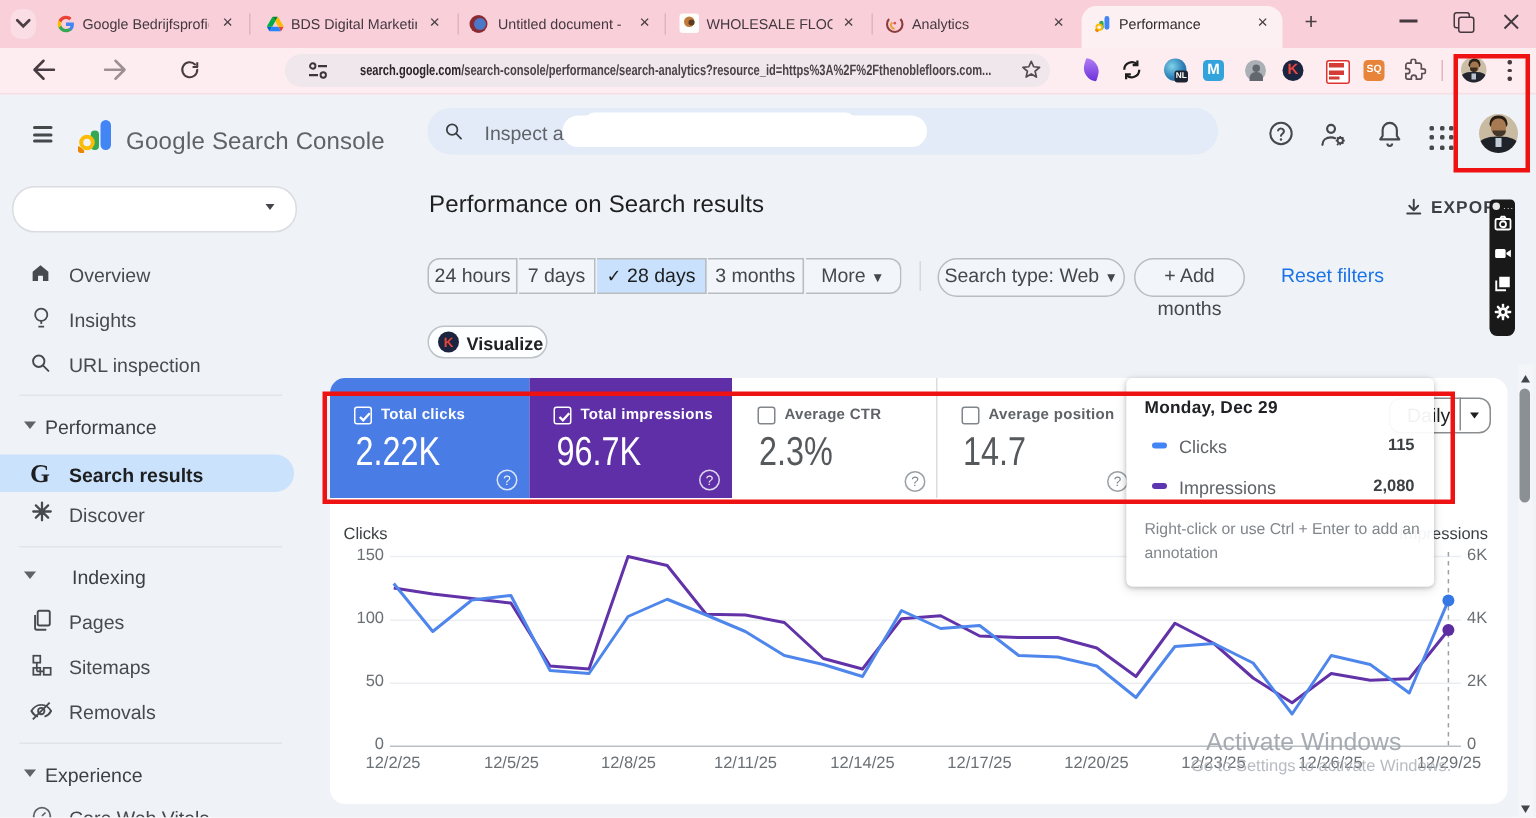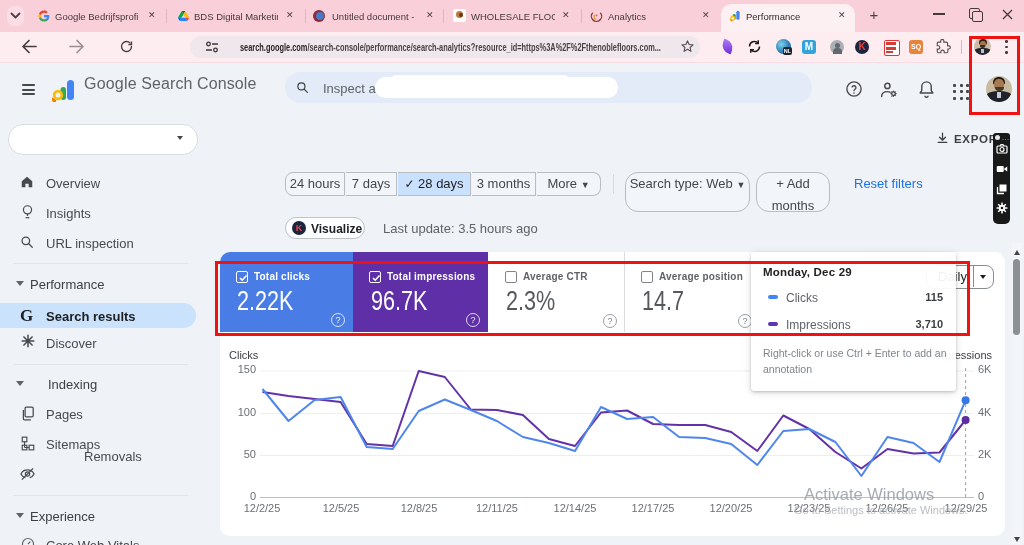--- a/index.html
+++ b/index.html
@@ -7,21 +7,21 @@
 #stage{position:relative;width:1024px;height:545px;background:#eff2f7;overflow:hidden;}
 .abs{position:absolute;}
 .tabtitle{position:absolute;top:11px;font-size:9.5px;color:#43383d;white-space:nowrap;overflow:hidden;}
 .tabx{position:absolute;top:10px;font-size:9px;color:#4a3f44;}
 .tabsep{position:absolute;top:9px;width:1px;height:14px;background:#e3b3bf;}
 .navitem{position:absolute;font-size:13px;color:#474b4f;}
 .navhdr{position:absolute;font-size:13px;color:#3d4043;}
 .navcaret{position:absolute;width:0;height:0;border-left:4px solid transparent;border-right:4px solid transparent;border-top:5px solid #5f6368;}
 .divider{position:absolute;height:1px;background:#e1e4e8;left:13px;width:175px;}
 .seg{position:absolute;top:172px;height:24px;box-sizing:border-box;line-height:22px;border:1px solid #b9bdc1;font-size:13px;color:#45474a;text-align:center;background:#f2f5f9;}
-.chip{position:absolute;top:172px;height:40px;box-sizing:border-box;line-height:22px;border:1px solid #b9bdc1;border-radius:13px;font-size:13px;color:#45474a;background:#f2f5f9;}
+.chip{position:absolute;top:172px;height:26px;box-sizing:border-box;line-height:22px;border:1px solid #b9bdc1;border-radius:13px;font-size:13px;color:#45474a;background:#f2f5f9;}
 .qm{position:absolute;width:12px;height:12px;border-radius:50%;font-size:9px;text-align:center;line-height:12px;}
 svg{display:block;}
 </style>
 </head>
 <body>
 <div id="stage">
 
 <div class="abs" style="left:0;top:0;width:1024px;height:32px;background:#f9cfda;"></div>
 <div class="abs" style="left:7px;top:6px;width:17px;height:20px;background:#fbdde6;border-radius:7px;"></div>
 <svg class="abs" style="left:10px;top:12px;" width="11" height="8" viewBox="0 0 11 8">
@@ -142,21 +142,21 @@
 <div class="abs" style="left:22px;top:84px;width:13px;height:2px;background:#47484a;border-radius:1px;"></div>
 <div class="abs" style="left:22px;top:88.5px;width:13px;height:2px;background:#47484a;border-radius:1px;"></div>
 <div class="abs" style="left:22px;top:93px;width:13px;height:2px;background:#47484a;border-radius:1px;"></div>
 <svg class="abs" style="left:52px;top:78px;" width="24" height="24" viewBox="0 0 24 24">
 <rect x="15" y="2" width="7" height="20" rx="3.5" fill="#4285f4"></rect>
 <rect x="8.5" y="9" width="5.5" height="13" rx="2.7" fill="#34a853"></rect>
 <circle cx="6" cy="17" r="5.2" fill="#fbbc05"></circle>
 <circle cx="6" cy="17" r="2.5" fill="#eff2f7"></circle>
 <rect x="-1.5" y="20.5" width="6" height="3.2" rx="1.6" transform="rotate(40 1.5 22)" fill="#ea8600"></rect>
 </svg>
-<div class="abs" style="left:84px;top:75px;font-size:16px;color:#5f6368;"><span style="letter-spacing:0.2px;">Google</span> <span style="letter-spacing:0.1px;">Search Console</span></div>
+<div class="abs" style="left:84px;top:86px;font-size:16px;color:#5f6368;"><span style="letter-spacing:0.2px;">Google</span> <span style="letter-spacing:0.1px;">Search Console</span></div>
 <div class="abs" style="left:285px;top:72px;width:527px;height:31px;background:#e3ebf8;border-radius:16px;"></div>
 <svg class="abs" style="left:296px;top:81px;" width="13" height="13" viewBox="0 0 24 24">
       <circle cx="10" cy="10" r="6.5" fill="none" stroke="#3c4043" stroke-width="2.2"></circle>
       <line x1="15" y1="15" x2="21" y2="21" stroke="#3c4043" stroke-width="2.2" stroke-linecap="round"></line>
     </svg>
 <div class="abs" style="left:323px;top:81px;font-size:13px;color:#5f6368;">Inspect a</div>
 <div class="abs" style="left:375px;top:76.5px;width:243px;height:21px;background:#fff;border-radius:11px;"></div>
 <div class="abs" style="left:390px;top:74.5px;width:180px;height:12px;background:#fff;border-radius:6px;"></div>
 <svg class="abs" style="left:845px;top:80px;" width="18" height="18" viewBox="0 0 24 24">
       <circle cx="12" cy="12" r="9.5" fill="none" stroke="#47484a" stroke-width="1.8"></circle>
@@ -231,49 +231,49 @@
       <rect x="14" y="16" width="8" height="8" fill="none" stroke="#474b4f" stroke-width="2"></rect>
       <path d="M6 10v10 M6 20h8" fill="none" stroke="#474b4f" stroke-width="2"></path>
     </svg>
 <div class="navitem" style="left:46px;top:437px;">Sitemaps</div>
 <svg class="abs" style="left:20px;top:467px;" width="15" height="14" viewBox="0 0 24 22">
       <path d="M12 4.5c-5 0-9 3.5-10.5 6.5 1 2 3.5 4.8 7 6" fill="none" stroke="#474b4f" stroke-width="2"></path>
       <path d="M15.5 17c3.5-1.2 6-4 7-6-1.5-3-5.5-6.5-10.5-6.5" fill="none" stroke="#474b4f" stroke-width="2" stroke-dasharray="0"></path>
       <circle cx="12" cy="11" r="3.4" fill="none" stroke="#474b4f" stroke-width="2"></circle>
       <line x1="3" y1="20" x2="21" y2="2" stroke="#474b4f" stroke-width="2"></line>
     </svg>
-<div class="navitem" style="left:46px;top:449px;margin-left:38px;">Removals</div>
+<div class="navitem" style="left:46px;top:467px;">Removals</div>
 <div class="divider" style="top:495px;"></div>
 <div class="navcaret" style="left:16px;top:513px;"></div>
 <div class="navhdr" style="left:30px;top:509px;">Experience</div>
 <svg class="abs" style="left:21px;top:537px;" width="14" height="14" viewBox="0 0 24 24">
       <circle cx="12" cy="12" r="9.5" fill="none" stroke="#5f6368" stroke-width="2"></circle>
       <path d="M12 12 L16 8" stroke="#5f6368" stroke-width="2"></path>
     </svg>
 <div class="navitem" style="left:46px;top:538px;color:#45474a;">Core Web Vitals</div>
 
+<div class="abs" style="left:286px;top:128px;font-size:16px;color:#1f1f1f;font-weight:500;letter-spacing:0.1px;">Performance on Search results</div>
 <svg class="abs" style="left:936px;top:131px;" width="13" height="14" viewBox="0 0 24 24">
       <path d="M12 3v12 M6.5 10.5 12 16l5.5-5.5 M4 20h16" fill="none" stroke="#3c4043" stroke-width="2.4" stroke-linecap="round" stroke-linejoin="round"></path>
     </svg>
 <div class="abs" style="left:954px;top:133px;font-size:11.5px;font-weight:bold;color:#3c4043;letter-spacing:0.7px;">EXPORT</div>
 
 <div class="seg" style="left:285px;width:60px;border-radius:8px 0 0 8px;line-height:22px;">24 hours</div>
 <div class="seg" style="left:346px;width:51px;border-left:none;line-height:22px;">7 days</div>
 <div class="seg" style="left:398px;width:73px;border-left:none;background:#c9e1fc;color:#1d1f21;line-height:22px;"><span style="font-size:12px;">✓</span> 28 days</div>
 <div class="seg" style="left:472px;width:64px;border-left:none;line-height:22px;">3 months</div>
 <div class="seg" style="left:537px;width:64px;border-left:none;border-radius:0 8px 8px 0;line-height:22px;">More <span style="font-size:9px;color:#45474a;">▼</span></div>
 <div class="abs" style="left:613px;top:174px;width:1px;height:20px;background:#d6d9dd;"></div>
 <div class="chip" style="left:625px;width:125px;text-align:center;line-height:22px;">Search type: Web <span style="font-size:9px;">▼</span></div>
 <div class="chip" style="left:756px;width:74px;text-align:center;line-height:22px;">+ Add months</div>
 <div class="abs" style="left:854px;top:176px;font-size:13px;font-weight:500;color:#1a73e8;">Reset filters</div>
 
 <div class="abs" style="left:285px;top:217px;width:78px;height:20px;border:1px solid #bfc3c7;border-radius:11px;background:#fdfeff;"></div>
 <div class="abs" style="left:292px;top:220.5px;width:14px;height:14px;border-radius:50%;background:#1c2540;color:#e8453c;font-weight:bold;font-size:9px;text-align:center;line-height:14px;">K</div>
 <div class="abs" style="left:311px;top:222px;font-size:12px;font-weight:bold;color:#202124;">Visualize</div>
-<div class="abs" style="left:383px;top:221px;font-size:13px;color:#5f6368;">Last update: 3.5 hours ago</div>
 <div class="abs" style="left:220px;top:252px;width:785px;height:284px;background:#fff;border-radius:10px;"></div>
 <div class="abs" style="left:220px;top:252px;width:133px;height:79.5px;background:#4a7ce5;border-radius:10px 0 0 0;"></div>
 <div class="abs" style="left:353px;top:252px;width:135px;height:79.5px;background:#5e2fa6;"></div>
 <div class="abs" style="left:623.5px;top:252px;width:1px;height:79.5px;background:#dadce0;"></div>
 
 <div class="abs" style="left:236px;top:271px;width:10px;height:10px;border:1.2px solid #fff;border-radius:2px;"></div>
 <svg class="abs" style="left:237.5px;top:272.5px;" width="10" height="10" viewBox="0 0 10 10">
       <path d="M2 5 l2.2 2.2 L8.5 2.5" fill="none" stroke="#fff" stroke-width="1.6"></path>
     </svg>
 <div class="abs" style="left:254px;top:271px;font-size:10px;font-weight:bold;color:#fff;letter-spacing:0.2px;">Total clicks</div>
@@ -335,21 +335,21 @@
 <div class="abs" style="left:938px;top:269px;font-size:13px;color:#1f1f1f;">Daily</div>
 <div class="abs" style="left:973px;top:265px;width:1px;height:22px;background:#8a8d90;"></div>
 <div class="abs navcaret" style="left:980px;top:274.5px;border-left-width:3.5px;border-right-width:3.5px;border-top-width:4.5px;border-top-color:#1f1f1f;"></div>
 <div class="abs" style="left:751px;top:252px;width:205px;height:139px;background:rgba(255,255,255,0.94);border-radius:4px;box-shadow:0 1px 3px rgba(0,0,0,0.2), 0 2px 8px rgba(0,0,0,0.12);"></div>
 <div class="abs" style="left:763px;top:266px;font-size:11.5px;font-weight:bold;color:#202124;letter-spacing:0.2px;text-align:center;">Monday, Dec 29</div>
 <div class="abs" style="left:768px;top:295px;width:10px;height:3.5px;border-radius:2px;background:#4285f4;"></div>
 <div class="abs" style="left:786px;top:291px;font-size:12px;color:#5f6368;">Clicks</div>
 <div class="abs" style="left:900px;top:291px;width:43px;text-align:right;font-size:11px;font-weight:bold;color:#3c4043;">115</div>
 <div class="abs" style="left:768px;top:322px;width:10px;height:3.5px;border-radius:2px;background:#5e35b1;"></div>
 <div class="abs" style="left:786px;top:318px;font-size:12px;color:#5f6368;">Impressions</div>
-<div class="abs" style="left:890px;top:318px;width:53px;text-align:right;font-size:11px;font-weight:bold;color:#3c4043;">3,710</div>
+<div class="abs" style="left:890px;top:318px;width:53px;text-align:right;font-size:11px;font-weight:bold;color:#3c4043;">2,080</div>
 <div class="abs" style="left:763px;top:345px;font-size:10.5px;color:#80868b;line-height:16px;">Right-click or use Ctrl + Enter to add an<br>annotation</div>
 <div class="abs" style="left:993px;top:133px;width:17px;height:91px;background:#191919;border-radius:3px 3px 5px 5px;"></div>
 <div class="abs" style="left:995px;top:135px;width:5px;height:5px;border-radius:50%;background:#e8e8e8;"></div>
 <div class="abs" style="left:1002px;top:134px;color:#cfcfcf;font-size:7px;letter-spacing:0.5px;">...</div>
 <svg class="abs" style="left:995.5px;top:143px;" width="12" height="12" viewBox="0 0 24 24">
       <rect x="2" y="6" width="20" height="14" rx="2" fill="none" stroke="#fff" stroke-width="2.4"></rect>
       <path d="M8 6l2-3h4l2 3" fill="none" stroke="#fff" stroke-width="2.4"></path>
       <circle cx="12" cy="13" r="4" fill="none" stroke="#fff" stroke-width="2.4"></circle>
     </svg>
 <svg class="abs" style="left:995.5px;top:163px;" width="12" height="12" viewBox="0 0 24 24">

